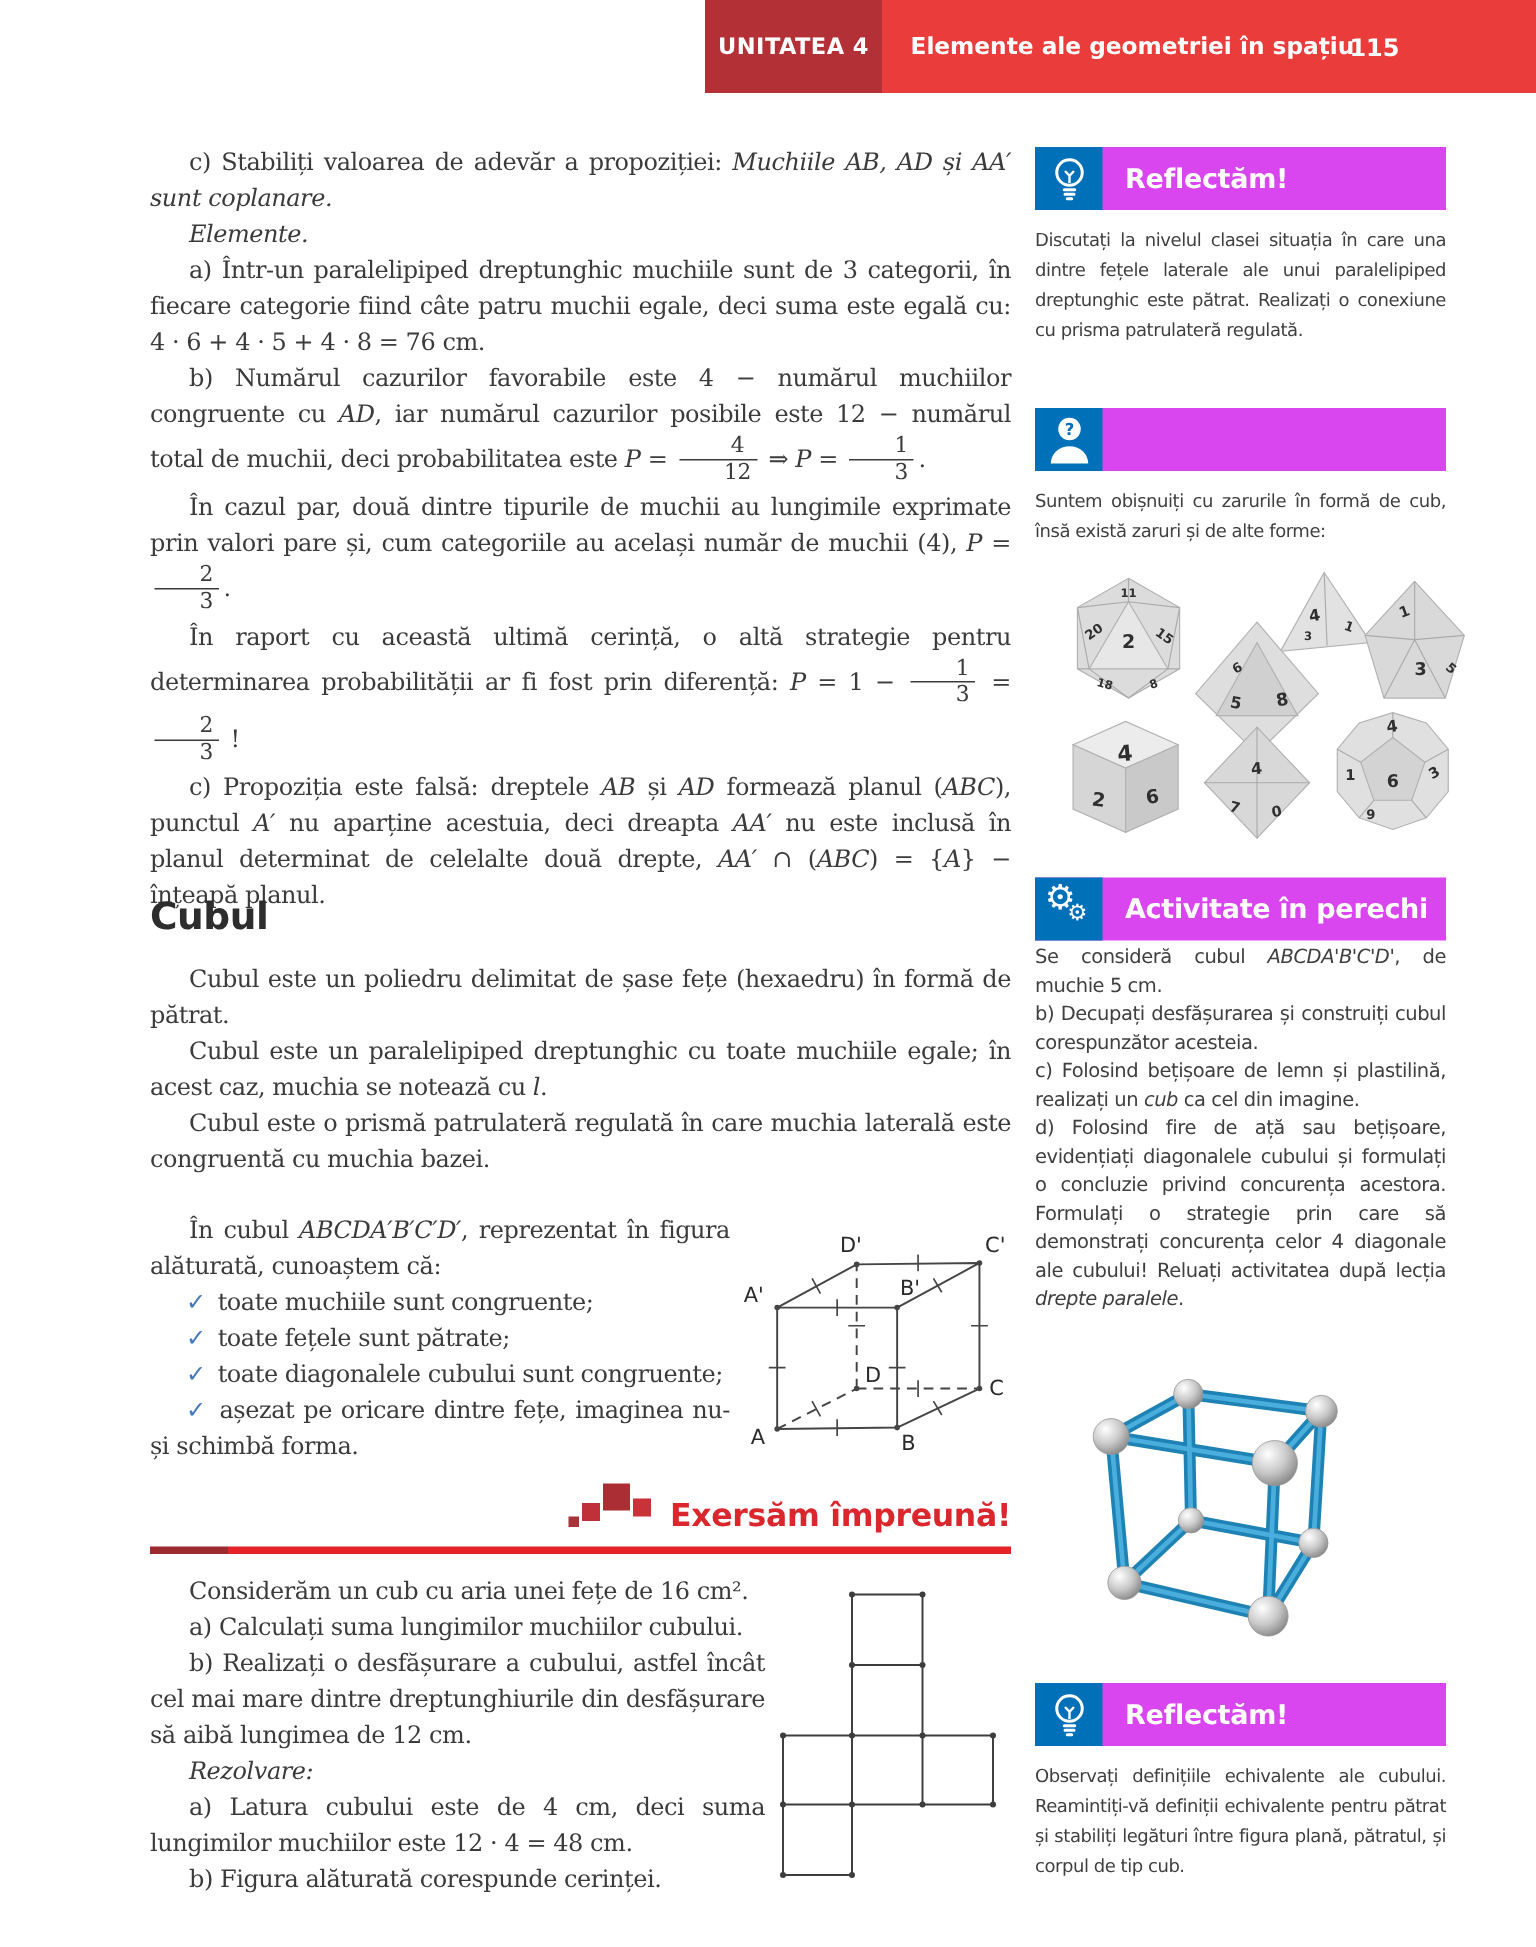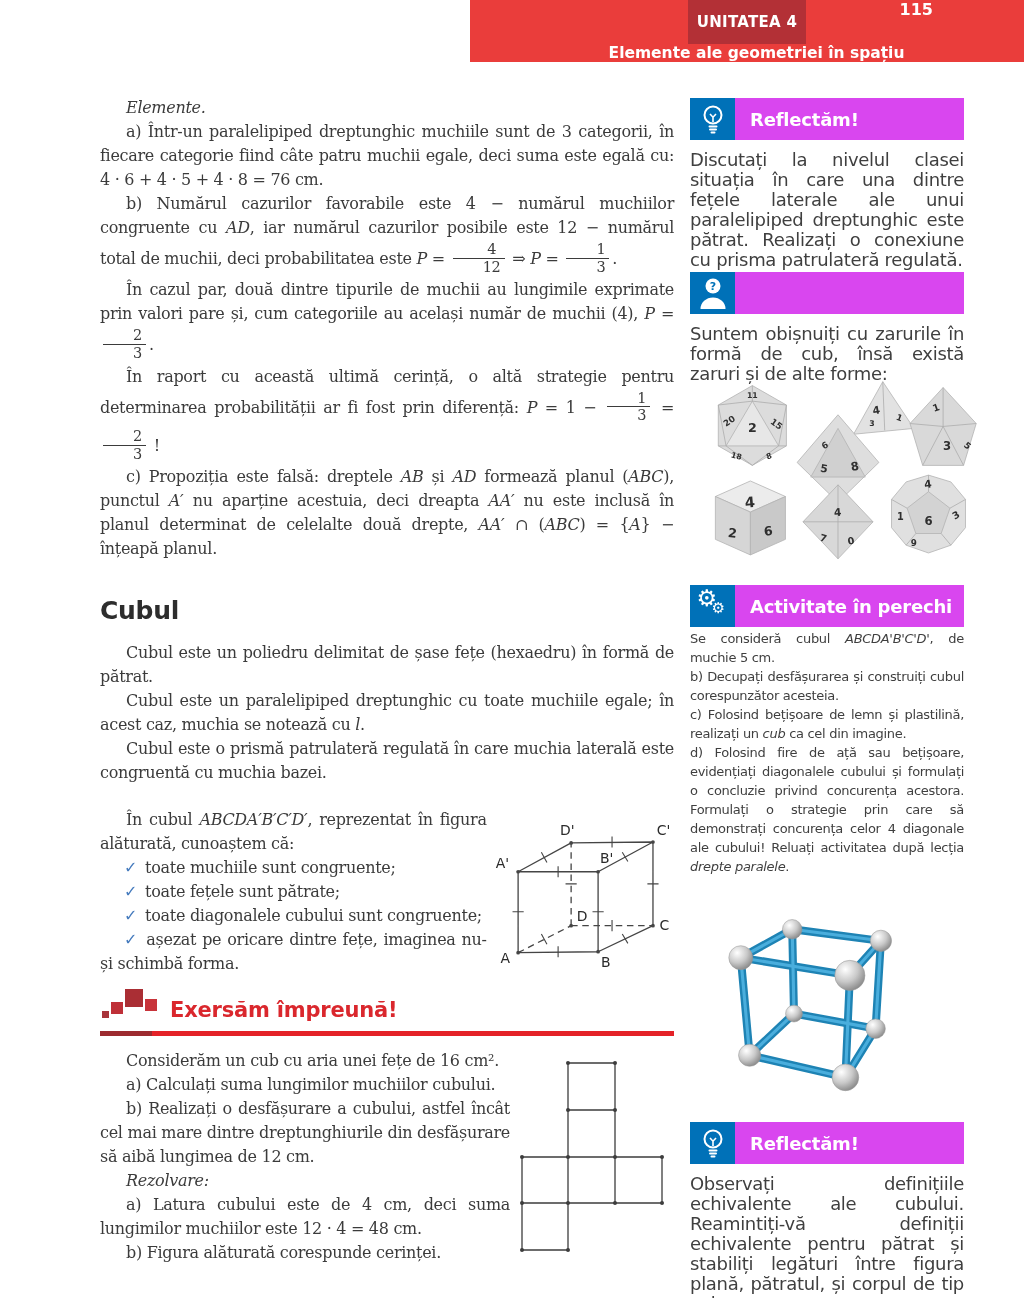--- a/index.html
+++ b/index.html
@@ -1,21 +1,21 @@
 <!DOCTYPE html>
 <html lang="ro"><head>
 <meta charset="utf-8">
 <style>
   html,body{margin:0;padding:0;background:#fff;}
   .page{position:relative;width:1024px;height:1298px;background:#fff;overflow:hidden;
         font-family:"DejaVu Serif",serif;color:#3b3b3b;}
 
   
   .page-header{position:absolute;left:470px;top:0;right:0;height:62px;background:#ea3d3b;
-               display:flex;align-items:center;font-family:"DejaVu Sans",sans-serif;flex-direction:column;}
+               display:flex;align-items:center;font-family:"DejaVu Sans",sans-serif;}
   .unit-badge{width:118px;height:100%;background:#b33036;color:#fff;font-weight:bold;
               font-size:15px;display:flex;align-items:center;justify-content:center;letter-spacing:.3px;}
   .header-title{color:#fff;font-weight:bold;font-size:15.5px;margin-left:19px;flex:1;}
   .page-number{position:absolute;right:91px;color:#fff;font-weight:bold;font-size:16px;}
 
   
   .main-sec{position:absolute;left:100px;width:574px;}
   .sec1{top:96px;}
   .sec2{top:596px;}
   .sec3{top:808px;display:flex;}
@@ -25,33 +25,33 @@
         font-size:14.5px;margin:2px 3px;transform:translateY(-1px);}
   .frac .num{display:block;border-bottom:1.4px solid #3b3b3b;padding:0 4px;}
   .frac .den{display:block;padding:0 4px;}
   h2.cubul{margin:0 0 16px 0;font-family:"DejaVu Sans",sans-serif;font-size:25px;color:#2d2d2d;letter-spacing:-0.3px;}
   .sec3 .txt{width:388px;}
   p.bullet{margin:0;font-size:16px;line-height:24px;text-align:justify;letter-spacing:-0.3px;text-indent:24px;}
   .check{color:#447abd;margin-right:8px;font-family:"DejaVu Sans",sans-serif;font-weight:bold;font-style:normal;}
   .cube-fig{margin-left:6px;margin-top:6px;}
 
   
-  .ex-head{display:flex;align-items:flex-end;gap:12px;}
+  .ex-head{display:flex;align-items:flex-end;gap:12px;justify-content:flex-end;}
   .ex-title{font-family:"DejaVu Sans",sans-serif;font-weight:bold;font-size:21px;color:#da272d;letter-spacing:-0.2px;}
   .ex-rule{height:5px;margin-top:9px;background:linear-gradient(to right,#9c2b2f 0 52px,#e42228 52px);}
   .ex-body{margin-top:13px;width:410px;}
   .net-fig{position:absolute;left:420px;top:74px;}
 
   
   .side-box{position:absolute;left:690px;width:274px;}
   .box-header{height:42px;background:#d946ef;display:flex;align-items:stretch;}
   .box-icon{width:45px;background:#0071b8;display:flex;align-items:center;justify-content:center;position:relative;}
   .box-title{flex:1;display:flex;align-items:center;padding-left:15px;color:#fff;
              font-family:"DejaVu Sans",sans-serif;font-weight:bold;font-size:18px;letter-spacing:-0.2px;}
-  .side-text{margin:10px 0 0 0;font-family:"DejaVu Sans",sans-serif;font-size:18px;line-height:20px;
+  .side-text{margin:10px 0 0 0;font-family:"DejaVu Sans",sans-serif;font-size:12px;line-height:20px;
              color:#3f3f3f;text-align:justify;letter-spacing:-0.3px;}
   .act-body p{margin:0;font-family:"DejaVu Sans",sans-serif;font-size:13px;line-height:19px;
               color:#3f3f3f;text-align:justify;letter-spacing:-0.3px;}
   .act-body{margin-top:2px;}
   .gears{position:relative;width:30px;height:30px;color:#fff;}
   .gear-l{position:absolute;left:-1px;top:-6px;font-size:23px;}
   .gear-s{position:absolute;left:14px;top:8px;font-size:15px;}
   .img-abs{position:absolute;}
 </style>
 </head>
@@ -59,20 +59,21 @@
 
 <div class="page">
 
   <div class="page-header">
     <div class="unit-badge">UNITATEA 4</div>
     <div class="header-title">Elemente ale geometriei în spațiu</div>
     <div class="page-number">115</div>
   </div>
 
   <div class="main-sec sec1">
+    <p class="bp">c) Stabiliți valoarea de adevăr a propoziției: <i>Muchiile AB, AD și AA′ sunt coplanare.</i></p>
     <p class="bp"><i>Elemente.</i></p>
     <p class="bp">a) Într-un paralelipiped dreptunghic muchiile sunt de 3 categorii, în fiecare categorie fiind câte patru muchii egale, deci suma este egală cu: 4 · 6 + 4 · 5 + 4 · 8 = 76 cm.</p>
     <p class="bp">b) Numărul cazurilor favorabile este 4 − numărul muchiilor congruente cu <i>AD</i>, iar numărul cazurilor posibile este 12 − numărul total de muchii, deci probabilitatea este <i>P</i> = <span class="frac"><span class="num">4</span><span class="den">12</span></span> ⇒ <i>P</i> = <span class="frac"><span class="num">1</span><span class="den">3</span></span>.</p>
     <p class="bp">În cazul par, două dintre tipurile de muchii au lungimile exprimate prin valori pare și, cum categoriile au același număr de muchii (4), <i>P</i> = <span class="frac"><span class="num">2</span><span class="den">3</span></span>.</p>
     <p class="bp">În raport cu această ultimă cerință, o altă strategie pentru determinarea probabilității ar fi fost prin diferență: <i>P</i> = 1 − <span class="frac"><span class="num">1</span><span class="den">3</span></span> = <span class="frac"><span class="num">2</span><span class="den">3</span></span> !</p>
     <p class="bp">c) Propoziția este falsă: dreptele <i>AB</i> și <i>AD</i> formează planul (<i>ABC</i>), punctul <i>A′</i> nu aparține acestuia, deci dreapta <i>AA′</i> nu este inclusă în planul determinat de celelalte două drepte, <i>AA′</i> ∩ (<i>ABC</i>) = {<i>A</i>} − înțeapă planul.</p>
   </div>
 
   <div class="main-sec sec2">
     <h2 class="cubul">Cubul</h2>

